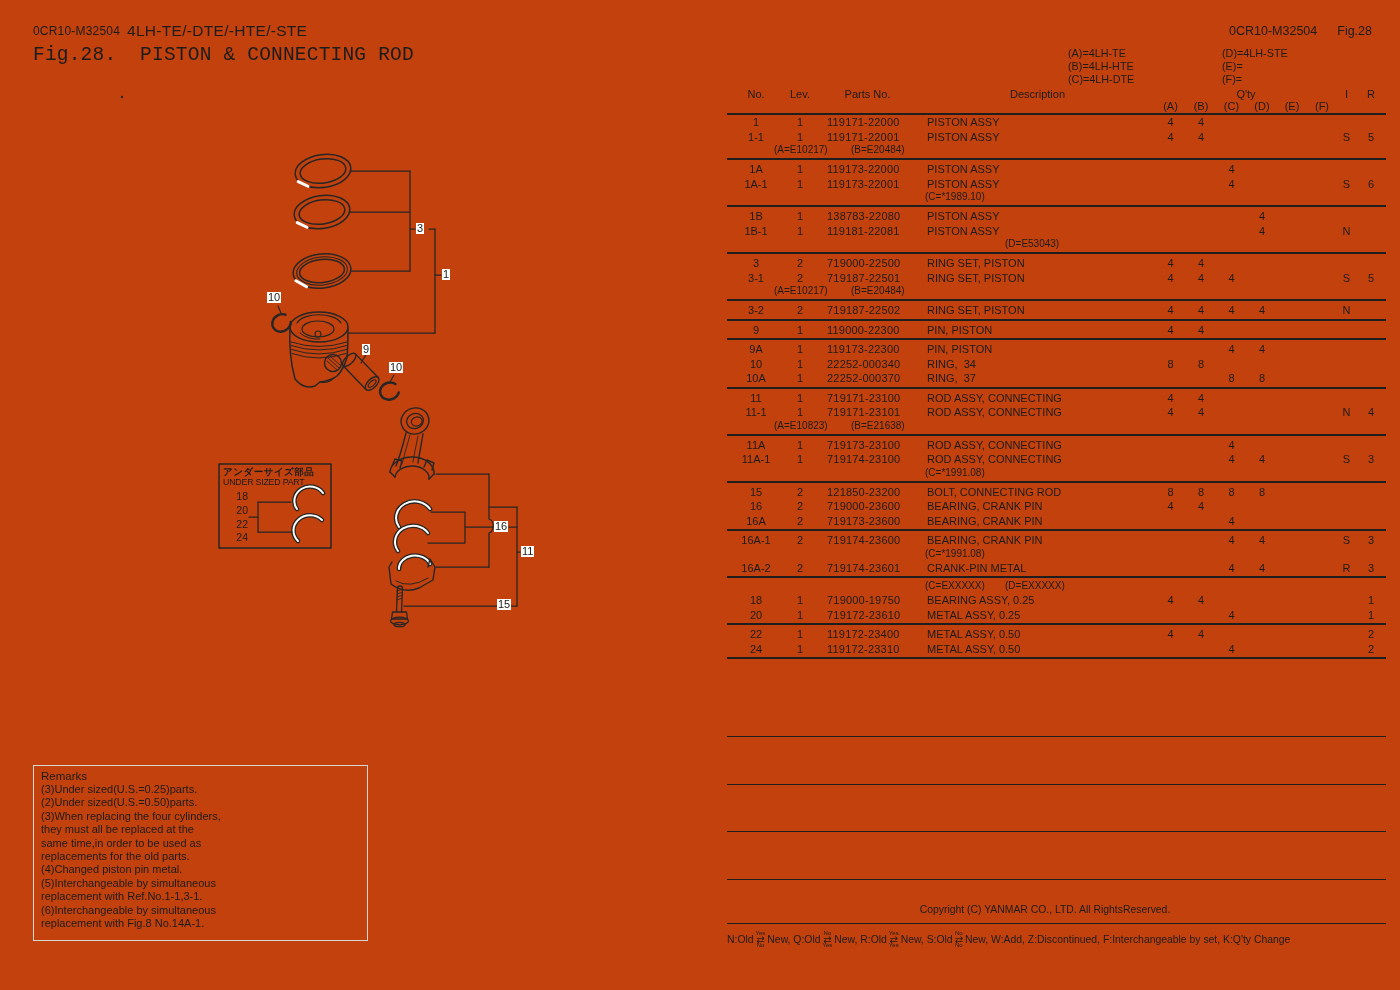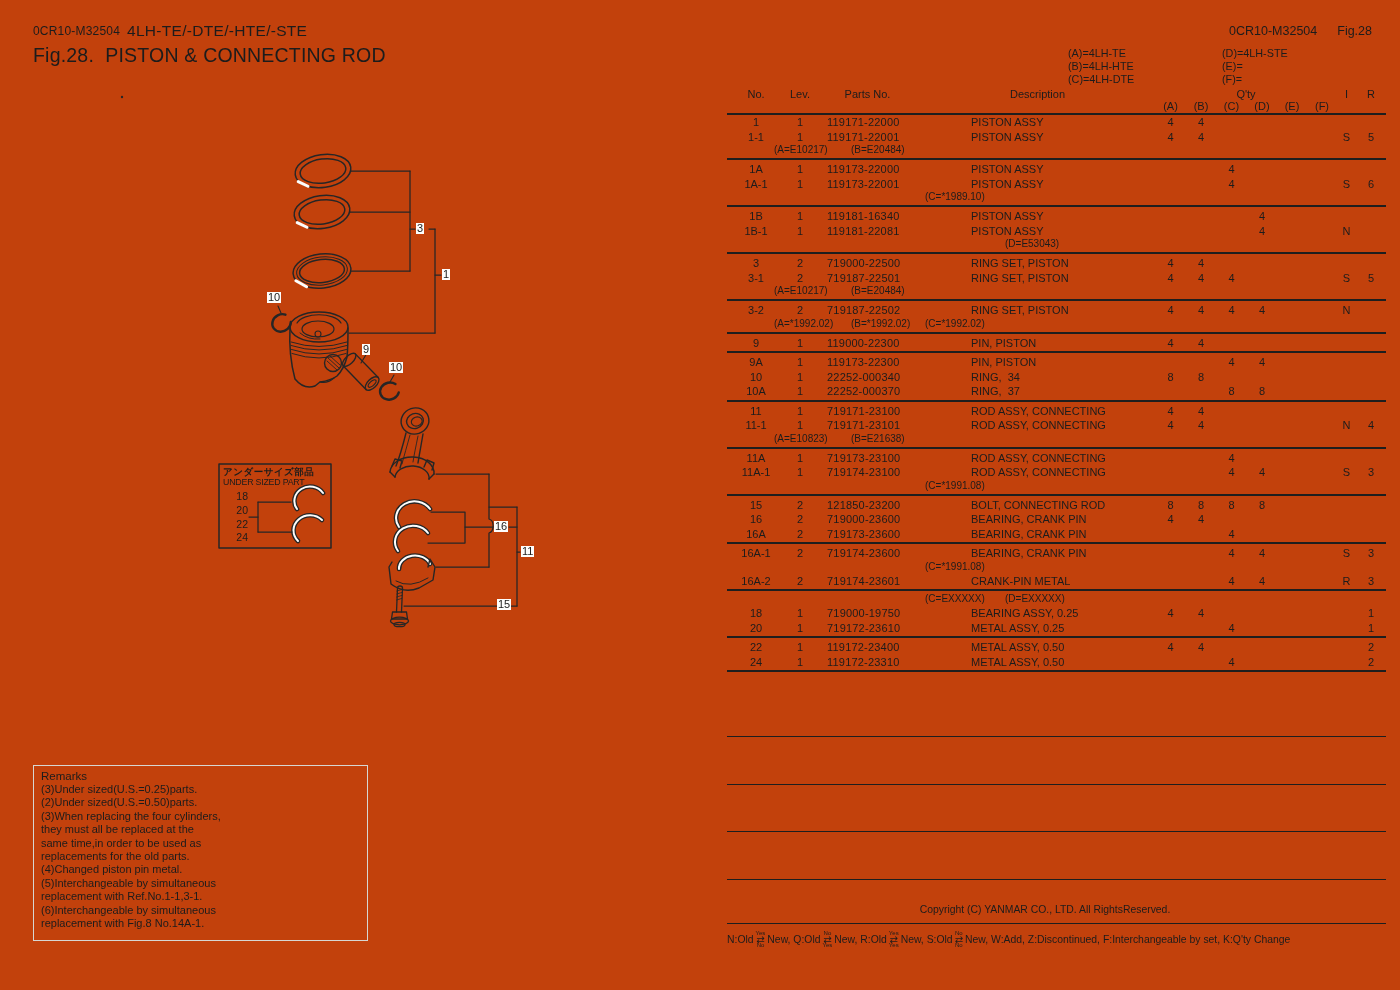--- a/index.html
+++ b/index.html
@@ -3,34 +3,34 @@
 <meta charset="utf-8">
 <style>
   html,body{margin:0;padding:0;background:#888;}
   .sheet{position:relative;width:1400px;height:990px;background:#c2410c;overflow:hidden;
          font-family:"Liberation Sans","DejaVu Sans",sans-serif;color:#1c1c1c;
          -webkit-font-smoothing:antialiased;}
   .abs{position:absolute;}
   
   .doc-code{font-size:12px;letter-spacing:0.2px;}
   .models{font-size:15.5px;letter-spacing:0.3px;}
-  .fig-title{font-size:19.5px;white-space:pre;letter-spacing:0.2px;}
+  .fig-title{font-size:19.5px;white-space:pre;letter-spacing:0.2px;font-family:Liberation Mono, monospace;}
   .hdr-right{display:flex;gap:20px;font-size:12.5px;}
   .variant-col{font-size:10.8px;line-height:13px;}
   
   .ptable{left:727px;top:88px;width:659px;}
   .row{display:grid;grid-template-columns:58px 30px 105px 235px 31px 30px 31px 30px 30px 30px 19px 30px;}
   .thead{border-bottom:2.2px solid #1e1e1e;padding-bottom:1px;}
   .thead .row{font-size:11px;}
   .h-qty{grid-column:5/11;text-align:center;}
   .h-c{text-align:center;}
   .item{font-size:11px;height:14.5px;line-height:14.5px;}
   .c.no,.c.lev{text-align:center;}
   .c.part{padding-left:12px;letter-spacing:0.2px;}
-  .c.desc{padding-left:7px;white-space:pre;margin-left:44px;}
+  .c.desc{padding-left:7px;white-space:pre;}
   .c.q,.c.i,.c.r{text-align:center;}
   .note{position:relative;font-size:10px;height:13px;line-height:12px;}
   .nt{position:absolute;top:0;white-space:nowrap;}
   .nt-a{left:47px;}.nt-b{left:124px;}.nt-c{left:198px;}.nt-d{left:278px;}
   .sep{border-top:2px solid #1e1e1e;margin:1px 0 2px 0;height:0;}
   .rule{position:absolute;left:727px;width:659px;border-top:1.6px solid #1e1e1e;height:0;}
   
   .remarks{left:33px;top:765px;width:318px;border:1px solid #d7d7d3;padding:4px 8px 10px 7px;}
   .remarks .ttl{font-size:11.5px;margin-bottom:1px;}
   .remarks .txt-line{font-size:11px;line-height:13.4px;}
@@ -321,21 +321,21 @@
           <span class="c i">S</span>
           <span class="c r">6</span>
         </div>
         <div class="note">
           <span class="nt nt-c">(C=*1989.10)</span>
         </div>
         <div class="sep"></div>
         <div class="row item">
           <span class="c no">1B</span>
           <span class="c lev">1</span>
-          <span class="c part">119181-16340</span>
+          <span class="c part">138783-22080</span>
           <span class="c desc">PISTON ASSY</span>
           <span class="c q"></span>
           <span class="c q"></span>
           <span class="c q"></span>
           <span class="c q">4</span>
           <span class="c q"></span>
           <span class="c q"></span>
           <span class="c i"></span>
           <span class="c r"></span>
         </div>
@@ -396,25 +396,20 @@
           <span class="c part">719187-22502</span>
           <span class="c desc">RING SET, PISTON</span>
           <span class="c q">4</span>
           <span class="c q">4</span>
           <span class="c q">4</span>
           <span class="c q">4</span>
           <span class="c q"></span>
           <span class="c q"></span>
           <span class="c i">N</span>
           <span class="c r"></span>
-        </div>
-        <div class="note">
-          <span class="nt nt-a">(A=*1992.02)</span>
-          <span class="nt nt-b">(B=*1992.02)</span>
-          <span class="nt nt-c">(C=*1992.02)</span>
         </div>
         <div class="sep"></div>
         <div class="row item">
           <span class="c no">9</span>
           <span class="c lev">1</span>
           <span class="c part">119000-22300</span>
           <span class="c desc">PIN, PISTON</span>
           <span class="c q">4</span>
           <span class="c q">4</span>
           <span class="c q"></span>

